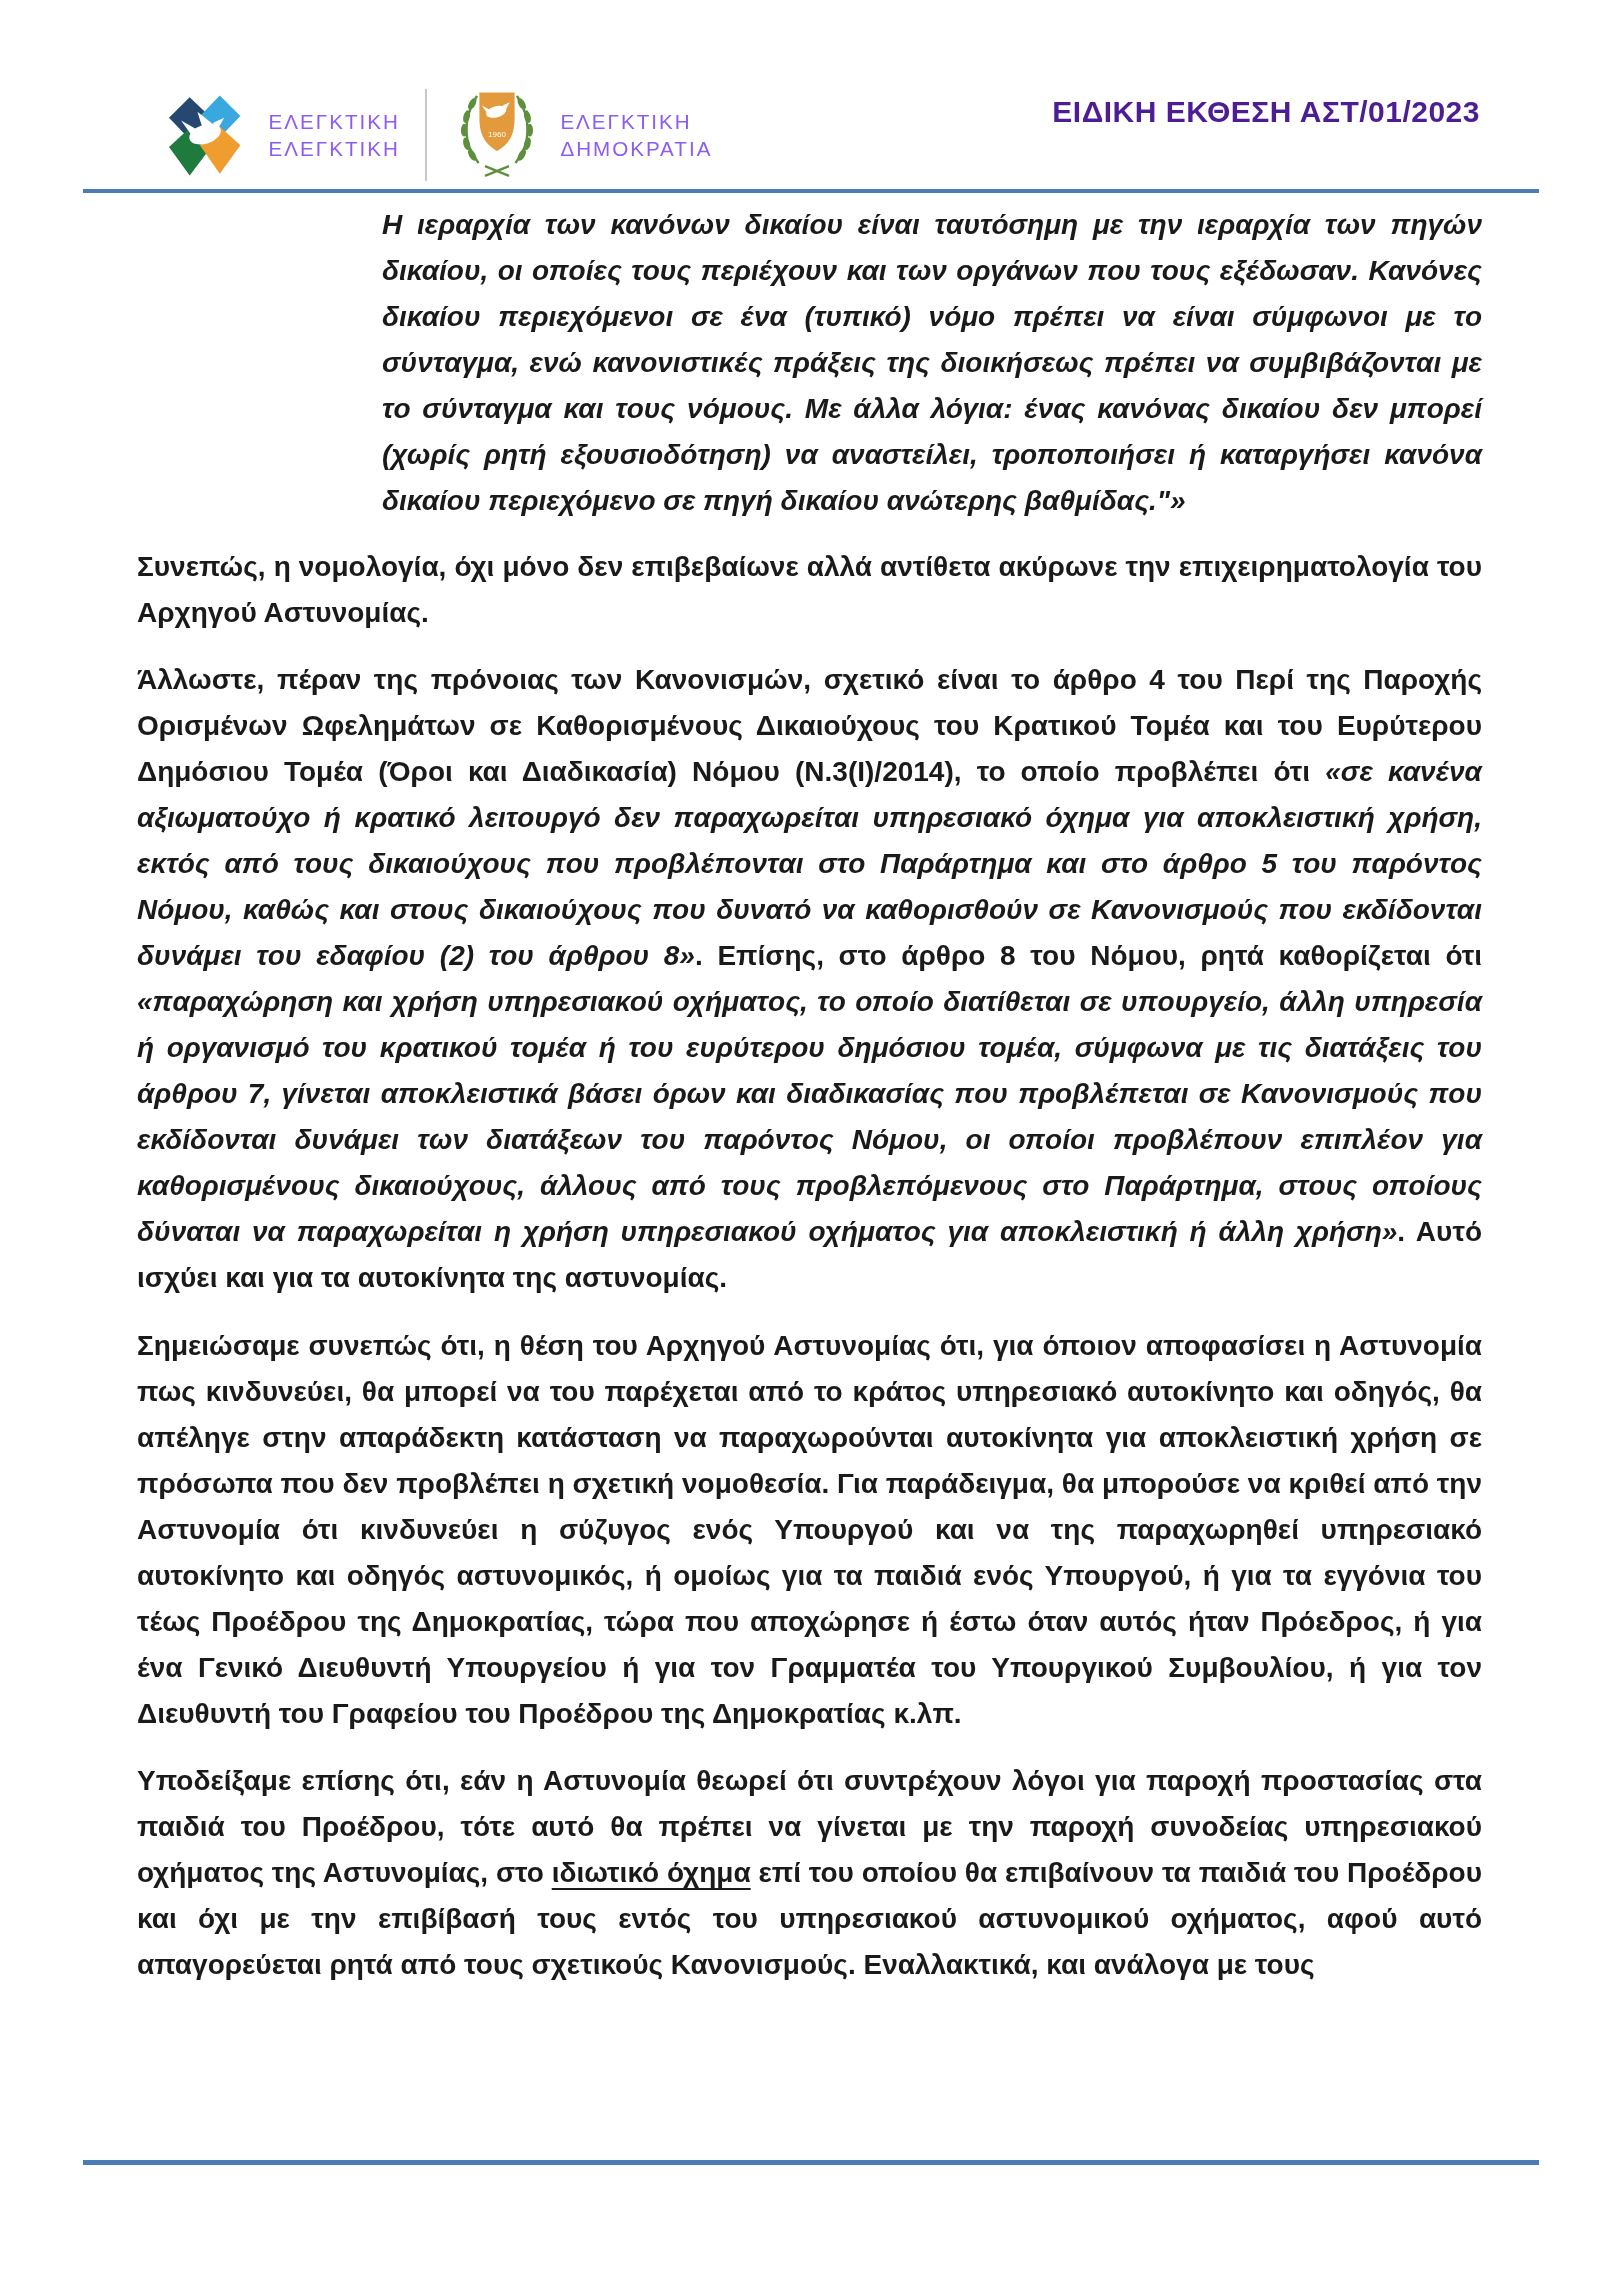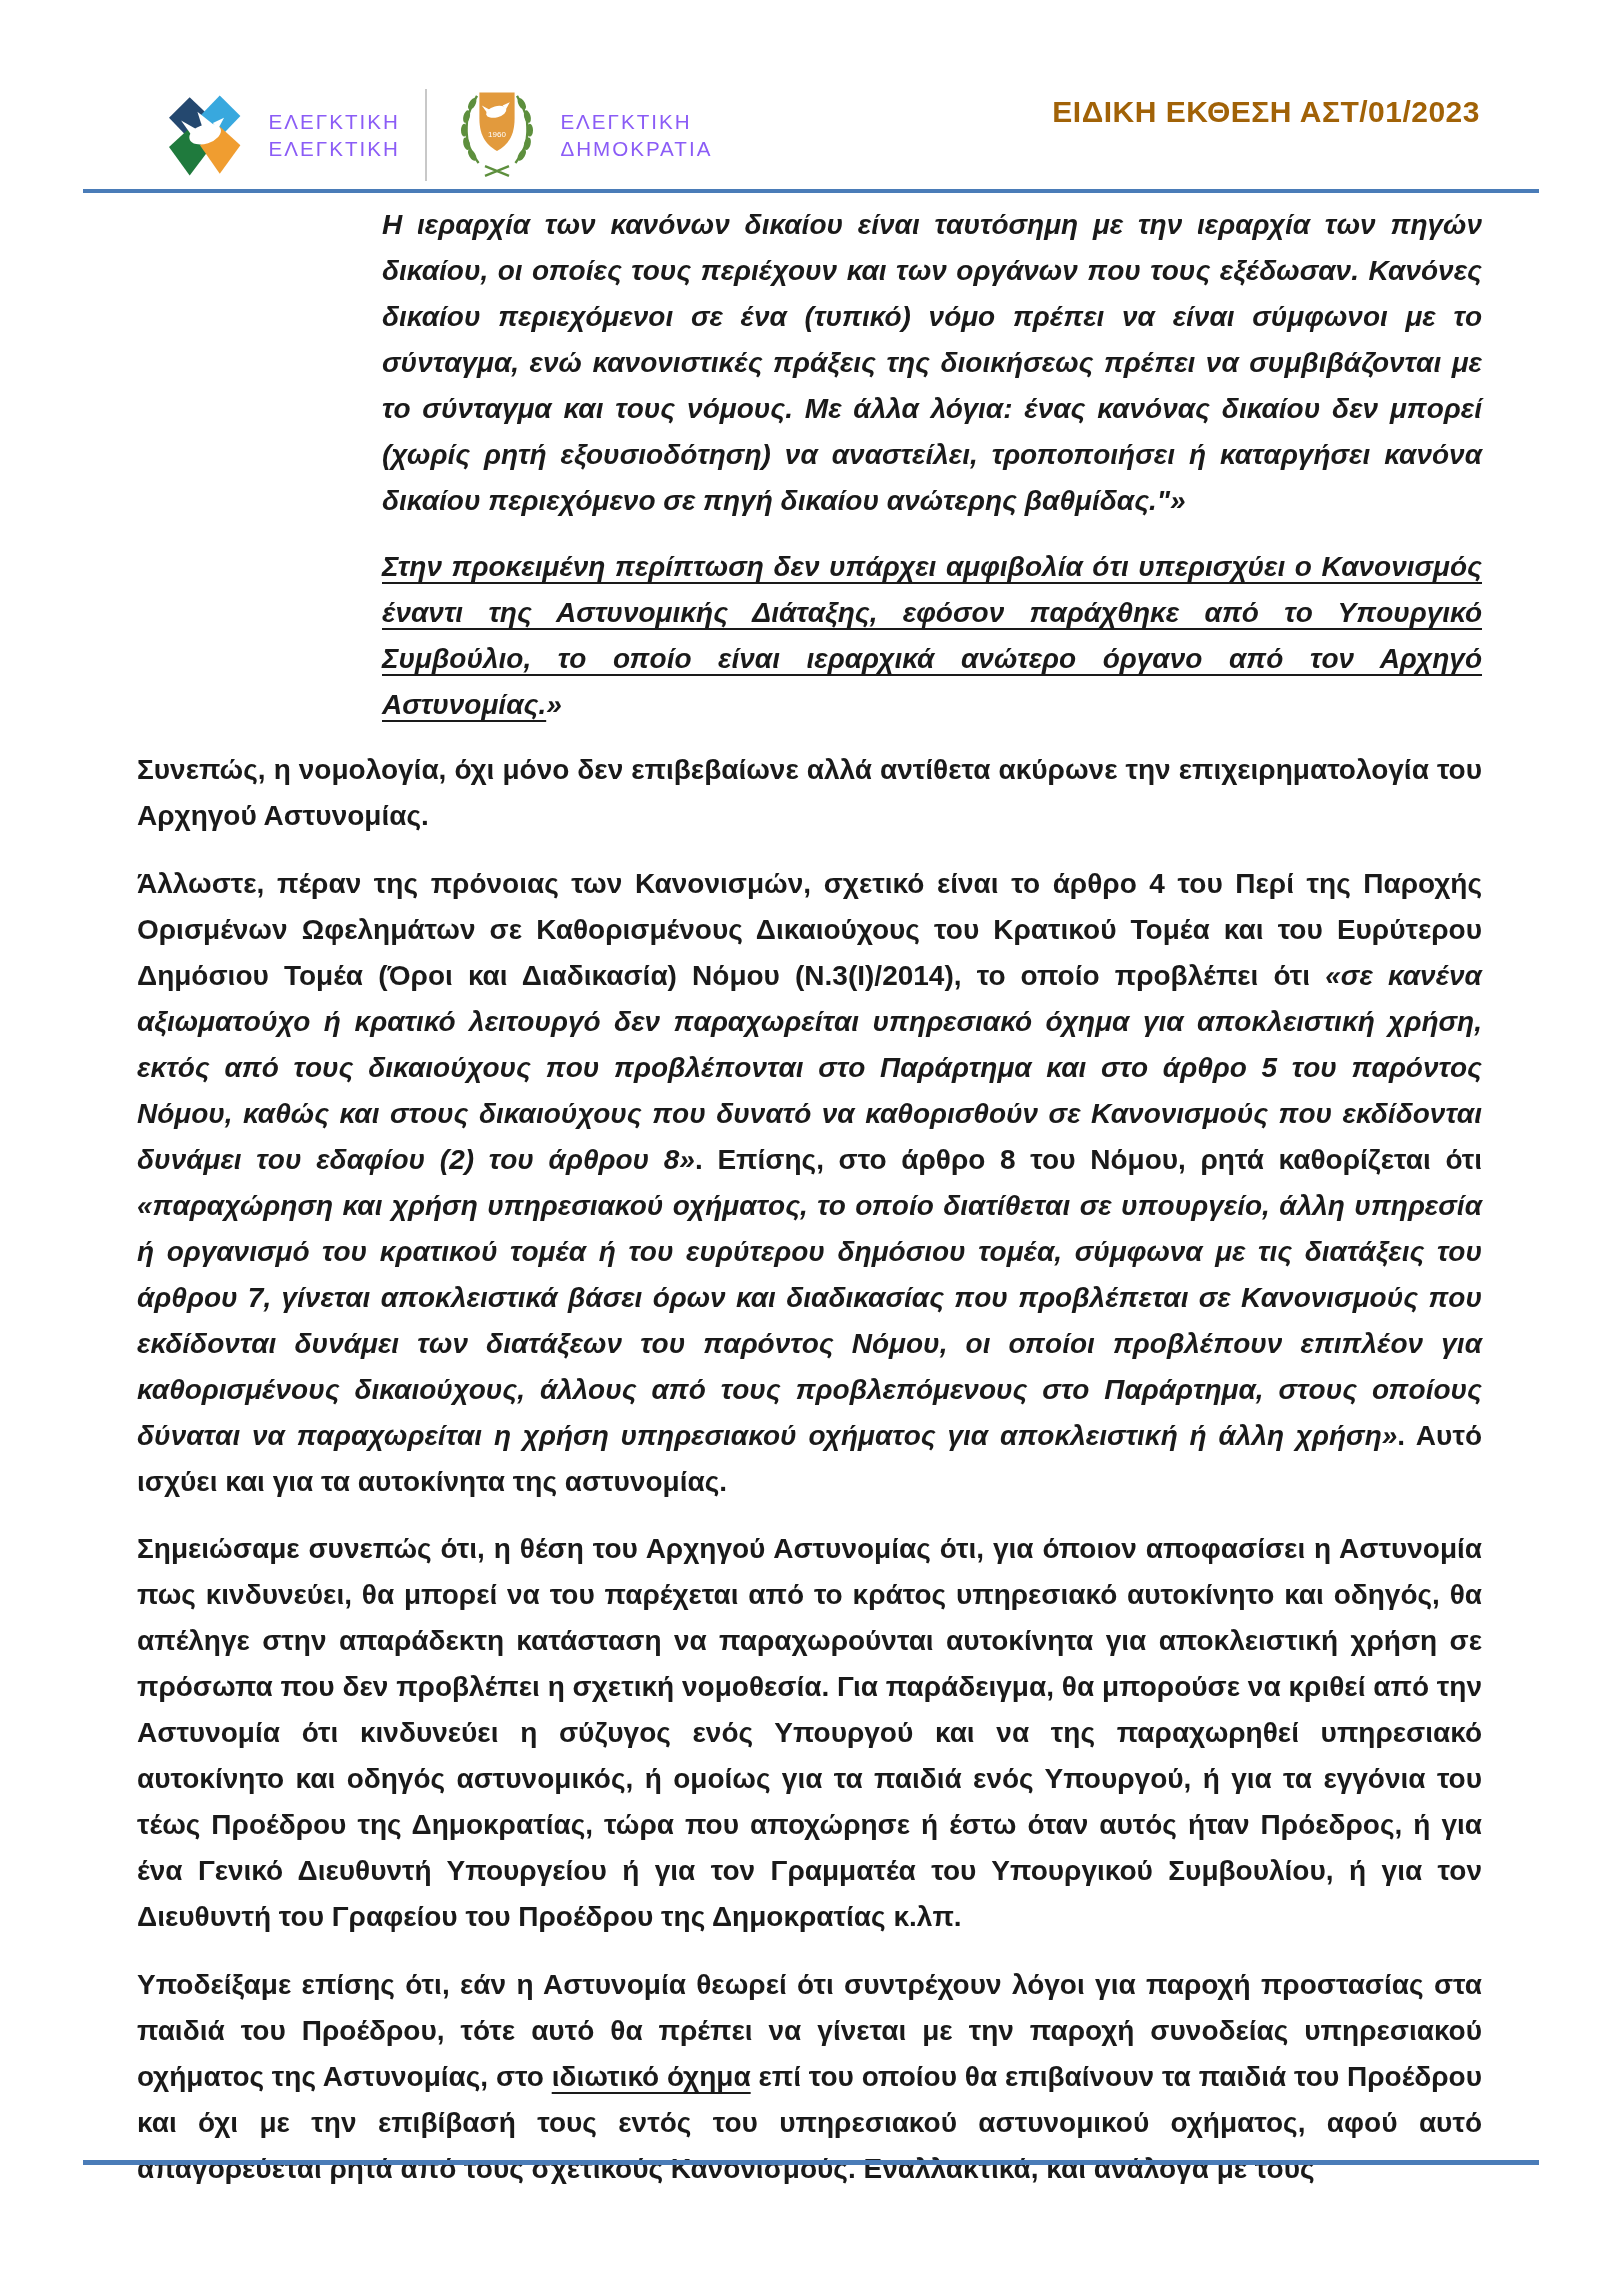--- a/index.html
+++ b/index.html
@@ -17,21 +17,21 @@
     position: absolute; left: 163px; top: 84px;
     display: flex; align-items: center; gap: 19.6px; height: 102px;
   }
   .logo-label {
     font-size: 20.6px; line-height: 27.4px; letter-spacing: 2px;
     color: #8b5cf6; font-weight: 500; white-space: nowrap;
   }
   .logo-divider { width: 2px; height: 92px; background: #c8c8c8; margin: 0 5.9px; }
   .report-code {
     position: absolute; right: 141px; top: 95px;
-    font-size: 30px; font-weight: 700; color: #a16207; letter-spacing: 0.5px;
+    font-size: 30px; font-weight: 700; color: #4c1d95; letter-spacing: 0.5px;
     white-space: nowrap;
   }
   .rule { position: absolute; left: 83px; right: 82px; background: #4a7cb8; }
   .rule-top { top: 189px; height: 3.9px; }
   .rule-bottom { top: 2160px; height: 4.9px; }
 
   
   .content {
     position: absolute; left: 137px; top: 202px; width: 1345px;
     font-size: 28px; line-height: 46px; text-align: justify;
@@ -104,21 +104,20 @@
       <div>ΔΗΜΟΚΡΑΤΙΑ</div>
     </div>
   </div>
 
   <div class="report-code">ΕΙΔΙΚΗ ΕΚΘΕΣΗ ΑΣΤ/01/2023</div>
 
   <div class="rule rule-top"></div>
 
   <div class="content">
     <p class="quote"><span class="ri">Η ιεραρχία των κανόνων δικαίου είναι ταυτόσημη με την ιεραρχία των πηγών δικαίου, οι οποίες τους περιέχουν και των οργάνων που τους εξέδωσαν. Κανόνες δικαίου περιεχόμενοι σε ένα (τυπικό) νόμο πρέπει να είναι σύμφωνοι με το σύνταγμα, ενώ κανονιστικές πράξεις της διοικήσεως πρέπει να συμβιβάζονται με το σύνταγμα και τους νόμους. Με άλλα λόγια: ένας κανόνας δικαίου δεν μπορεί (χωρίς ρητή εξουσιοδότηση) να αναστείλει, τροποποιήσει ή καταργήσει κανόνα δικαίου περιεχόμενο σε πηγή δικαίου ανώτερης βαθμίδας."»</span></p>
-    <p class="quote"><span class="ri ru">Στην προκειμένη περίπτωση δεν υπάρχει αμφιβολία ότι υπερισχύει ο Κανονισμός έναντι της Αστυνομικής Διάταξης, εφόσον παράχθηκε από το Υπουργικό Συμβούλιο, το οποίο είναι ιεραρχικά ανώτερο όργανο από τον Αρχηγό Αστυνομίας.</span><span class="ri">»</span></p>
     <p class="body-p"><span>Συνεπώς, η νομολογία, όχι μόνο δεν επιβεβαίωνε αλλά αντίθετα ακύρωνε την επιχειρηματολογία του Αρχηγού Αστυνομίας.</span></p>
     <p class="body-p"><span>Άλλωστε, πέραν της πρόνοιας των Κανονισμών, σχετικό είναι το άρθρο 4 του Περί της Παροχής Ορισμένων Ωφελημάτων σε Καθορισμένους Δικαιούχους του Κρατικού Τομέα και του Ευρύτερου Δημόσιου Τομέα (Όροι και Διαδικασία) Νόμου (Ν.3(Ι)/2014), το οποίο προβλέπει ότι </span><span class="ri">«σε κανένα αξιωματούχο ή κρατικό λειτουργό δεν παραχωρείται υπηρεσιακό όχημα για αποκλειστική χρήση, εκτός από τους δικαιούχους που προβλέπονται στο Παράρτημα και στο άρθρο 5 του παρόντος Νόμου, καθώς και στους δικαιούχους που δυνατό να καθορισθούν σε Κανονισμούς που εκδίδονται δυνάμει του εδαφίου (2) του άρθρου 8»</span><span>. Επίσης, στο άρθρο 8 του Νόμου, ρητά καθορίζεται ότι </span><span class="ri">«παραχώρηση και χρήση υπηρεσιακού οχήματος, το οποίο διατίθεται σε υπουργείο, άλλη υπηρεσία ή οργανισμό του κρατικού τομέα ή του ευρύτερου δημόσιου τομέα, σύμφωνα με τις διατάξεις του άρθρου 7, γίνεται αποκλειστικά βάσει όρων και διαδικασίας που προβλέπεται σε Κανονισμούς που εκδίδονται δυνάμει των διατάξεων του παρόντος Νόμου, οι οποίοι προβλέπουν επιπλέον για καθορισμένους δικαιούχους, άλλους από τους προβλεπόμενους στο Παράρτημα, στους οποίους δύναται να παραχωρείται η χρήση υπηρεσιακού οχήματος για αποκλειστική ή άλλη χρήση»</span><span>. Αυτό ισχύει και για τα αυτοκίνητα της αστυνομίας.</span></p>
     <p class="body-p"><span>Σημειώσαμε συνεπώς ότι, η θέση του Αρχηγού Αστυνομίας ότι, για όποιον αποφασίσει η Αστυνομία πως κινδυνεύει, θα μπορεί να του παρέχεται από το κράτος υπηρεσιακό αυτοκίνητο και οδηγός, θα απέληγε στην απαράδεκτη κατάσταση να παραχωρούνται αυτοκίνητα για αποκλειστική χρήση σε πρόσωπα που δεν προβλέπει η σχετική νομοθεσία. Για παράδειγμα, θα μπορούσε να κριθεί από την Αστυνομία ότι κινδυνεύει η σύζυγος ενός Υπουργού και να της παραχωρηθεί υπηρεσιακό αυτοκίνητο και οδηγός αστυνομικός, ή ομοίως για τα παιδιά ενός Υπουργού, ή για τα εγγόνια του τέως Προέδρου της Δημοκρατίας, τώρα που αποχώρησε ή έστω όταν αυτός ήταν Πρόεδρος, ή για ένα Γενικό Διευθυντή Υπουργείου ή για τον Γραμματέα του Υπουργικού Συμβουλίου, ή για τον Διευθυντή του Γραφείου του Προέδρου της Δημοκρατίας κ.λπ.</span></p>
     <p class="body-p"><span>Υποδείξαμε επίσης ότι, εάν η Αστυνομία θεωρεί ότι συντρέχουν λόγοι για παροχή προστασίας στα παιδιά του Προέδρου, τότε αυτό θα πρέπει να γίνεται με την παροχή συνοδείας υπηρεσιακού οχήματος της Αστυνομίας, στο </span><span class="ru">ιδιωτικό όχημα</span><span> επί του οποίου θα επιβαίνουν τα παιδιά του Προέδρου και όχι με την επιβίβασή τους εντός του υπηρεσιακού αστυνομικού οχήματος, αφού αυτό απαγορεύεται ρητά από τους σχετικούς Κανονισμούς. Εναλλακτικά, και ανάλογα με τους</span></p>
   </div>
 
   <div class="rule rule-bottom"></div>
 
 </div>
 

